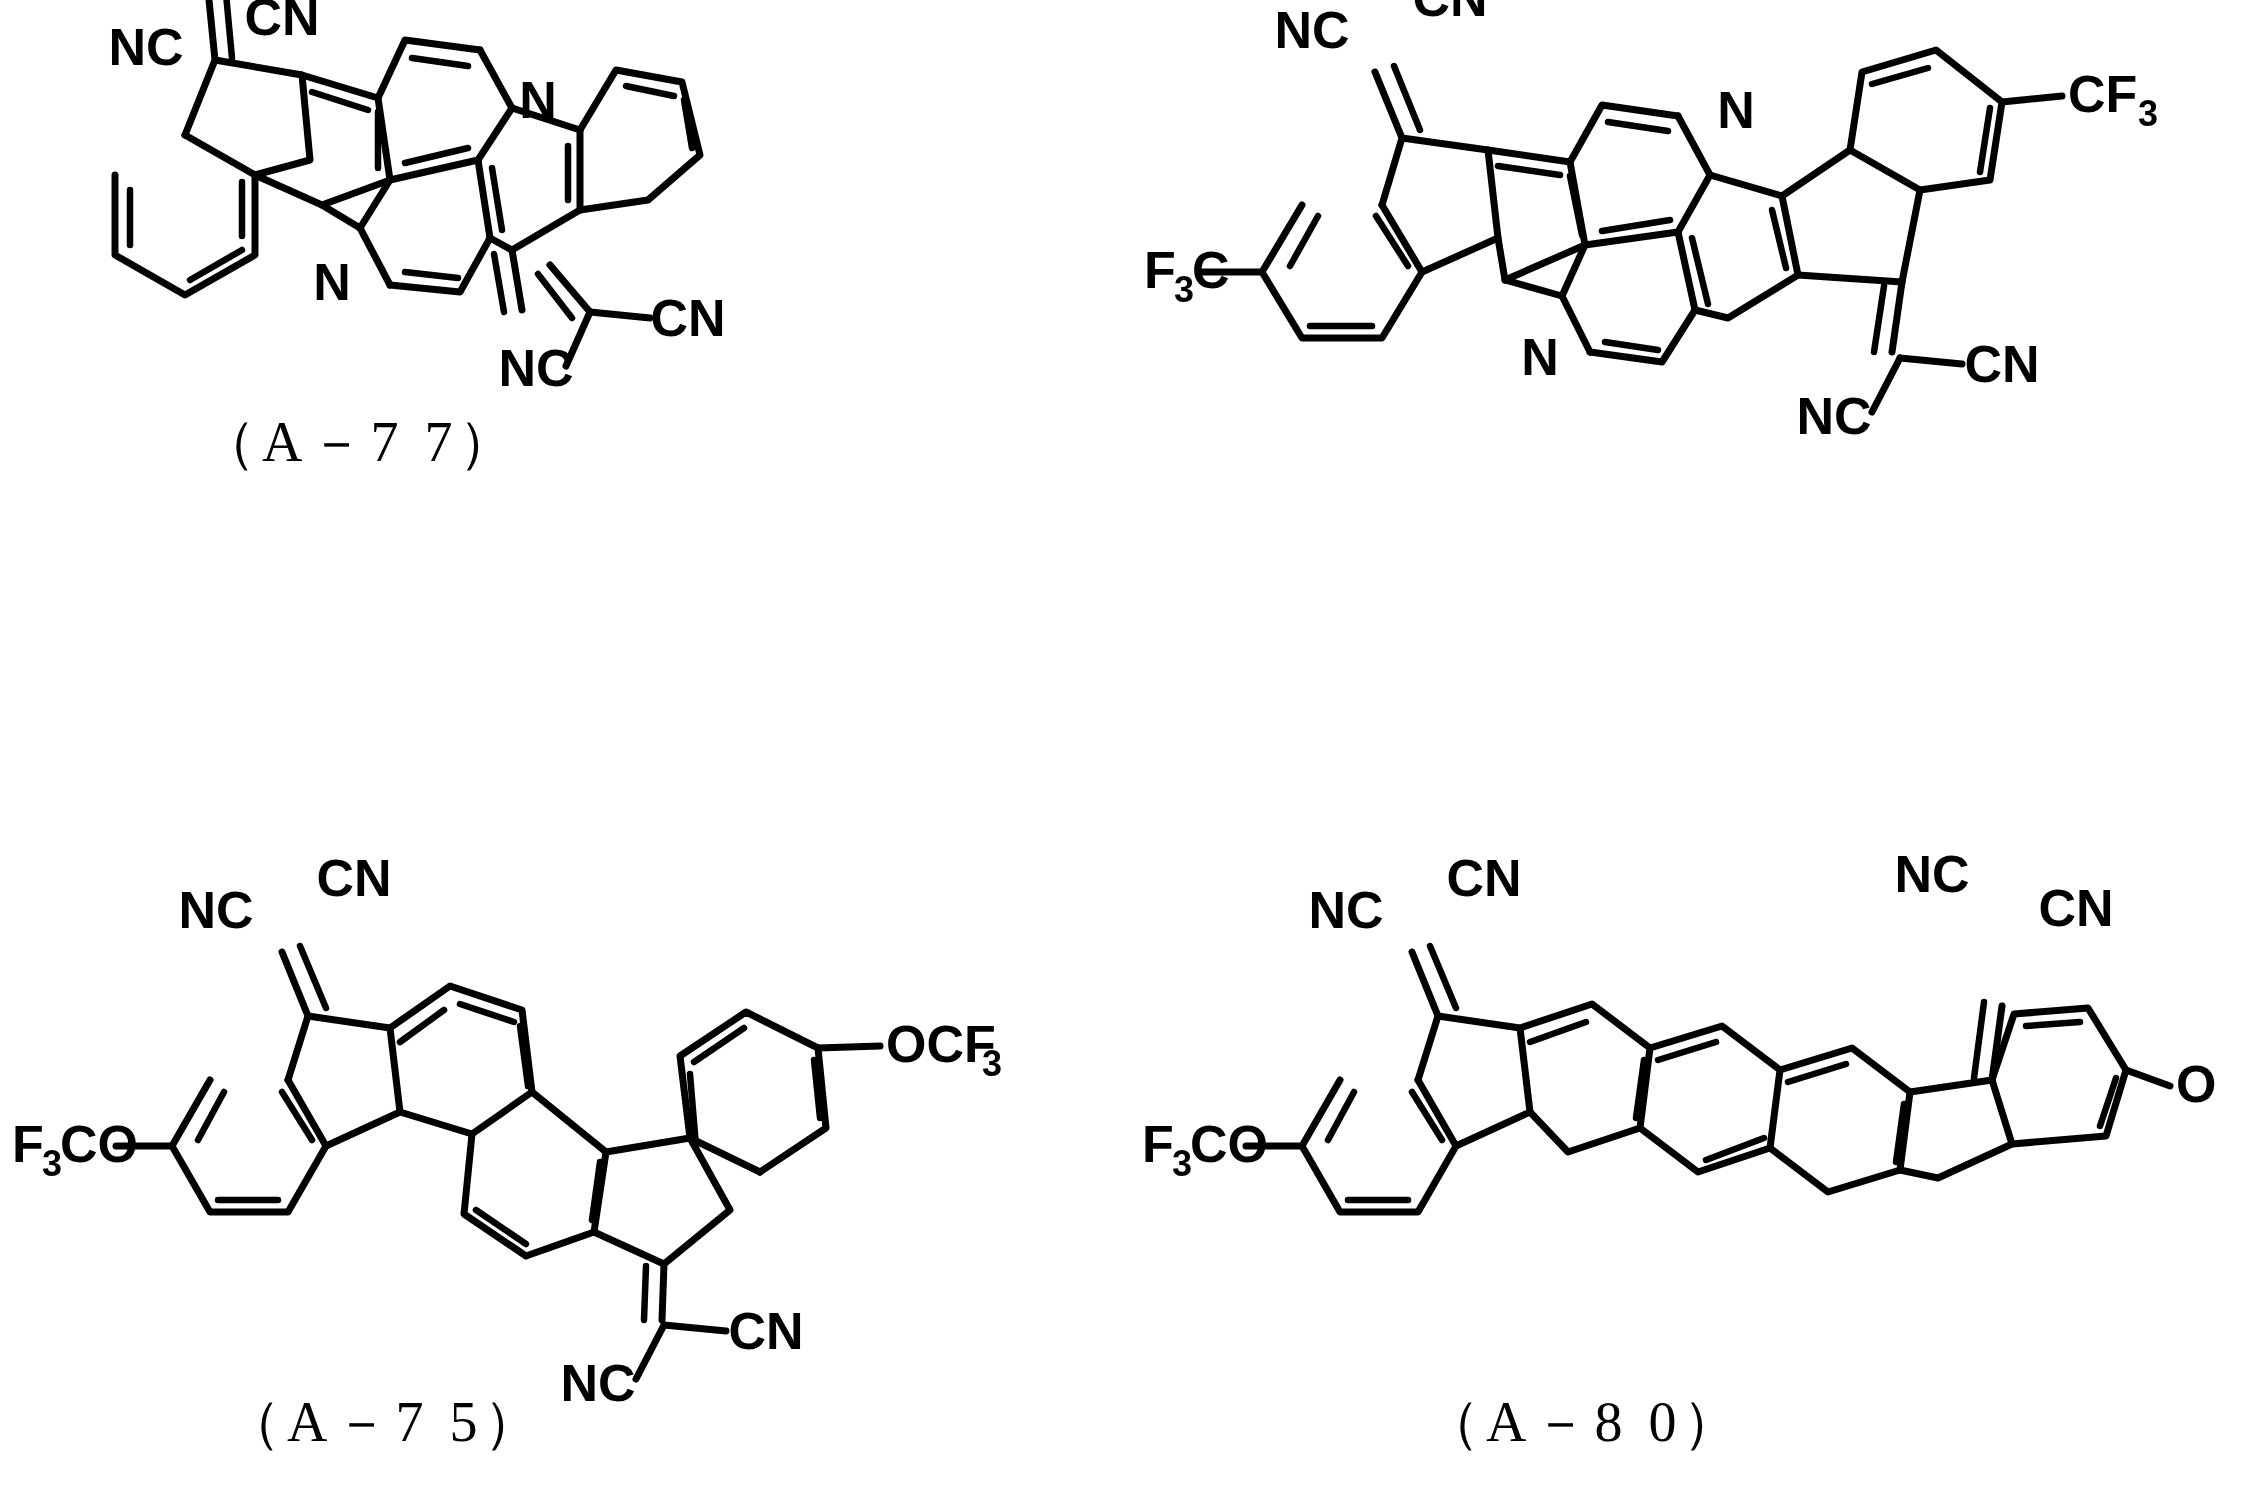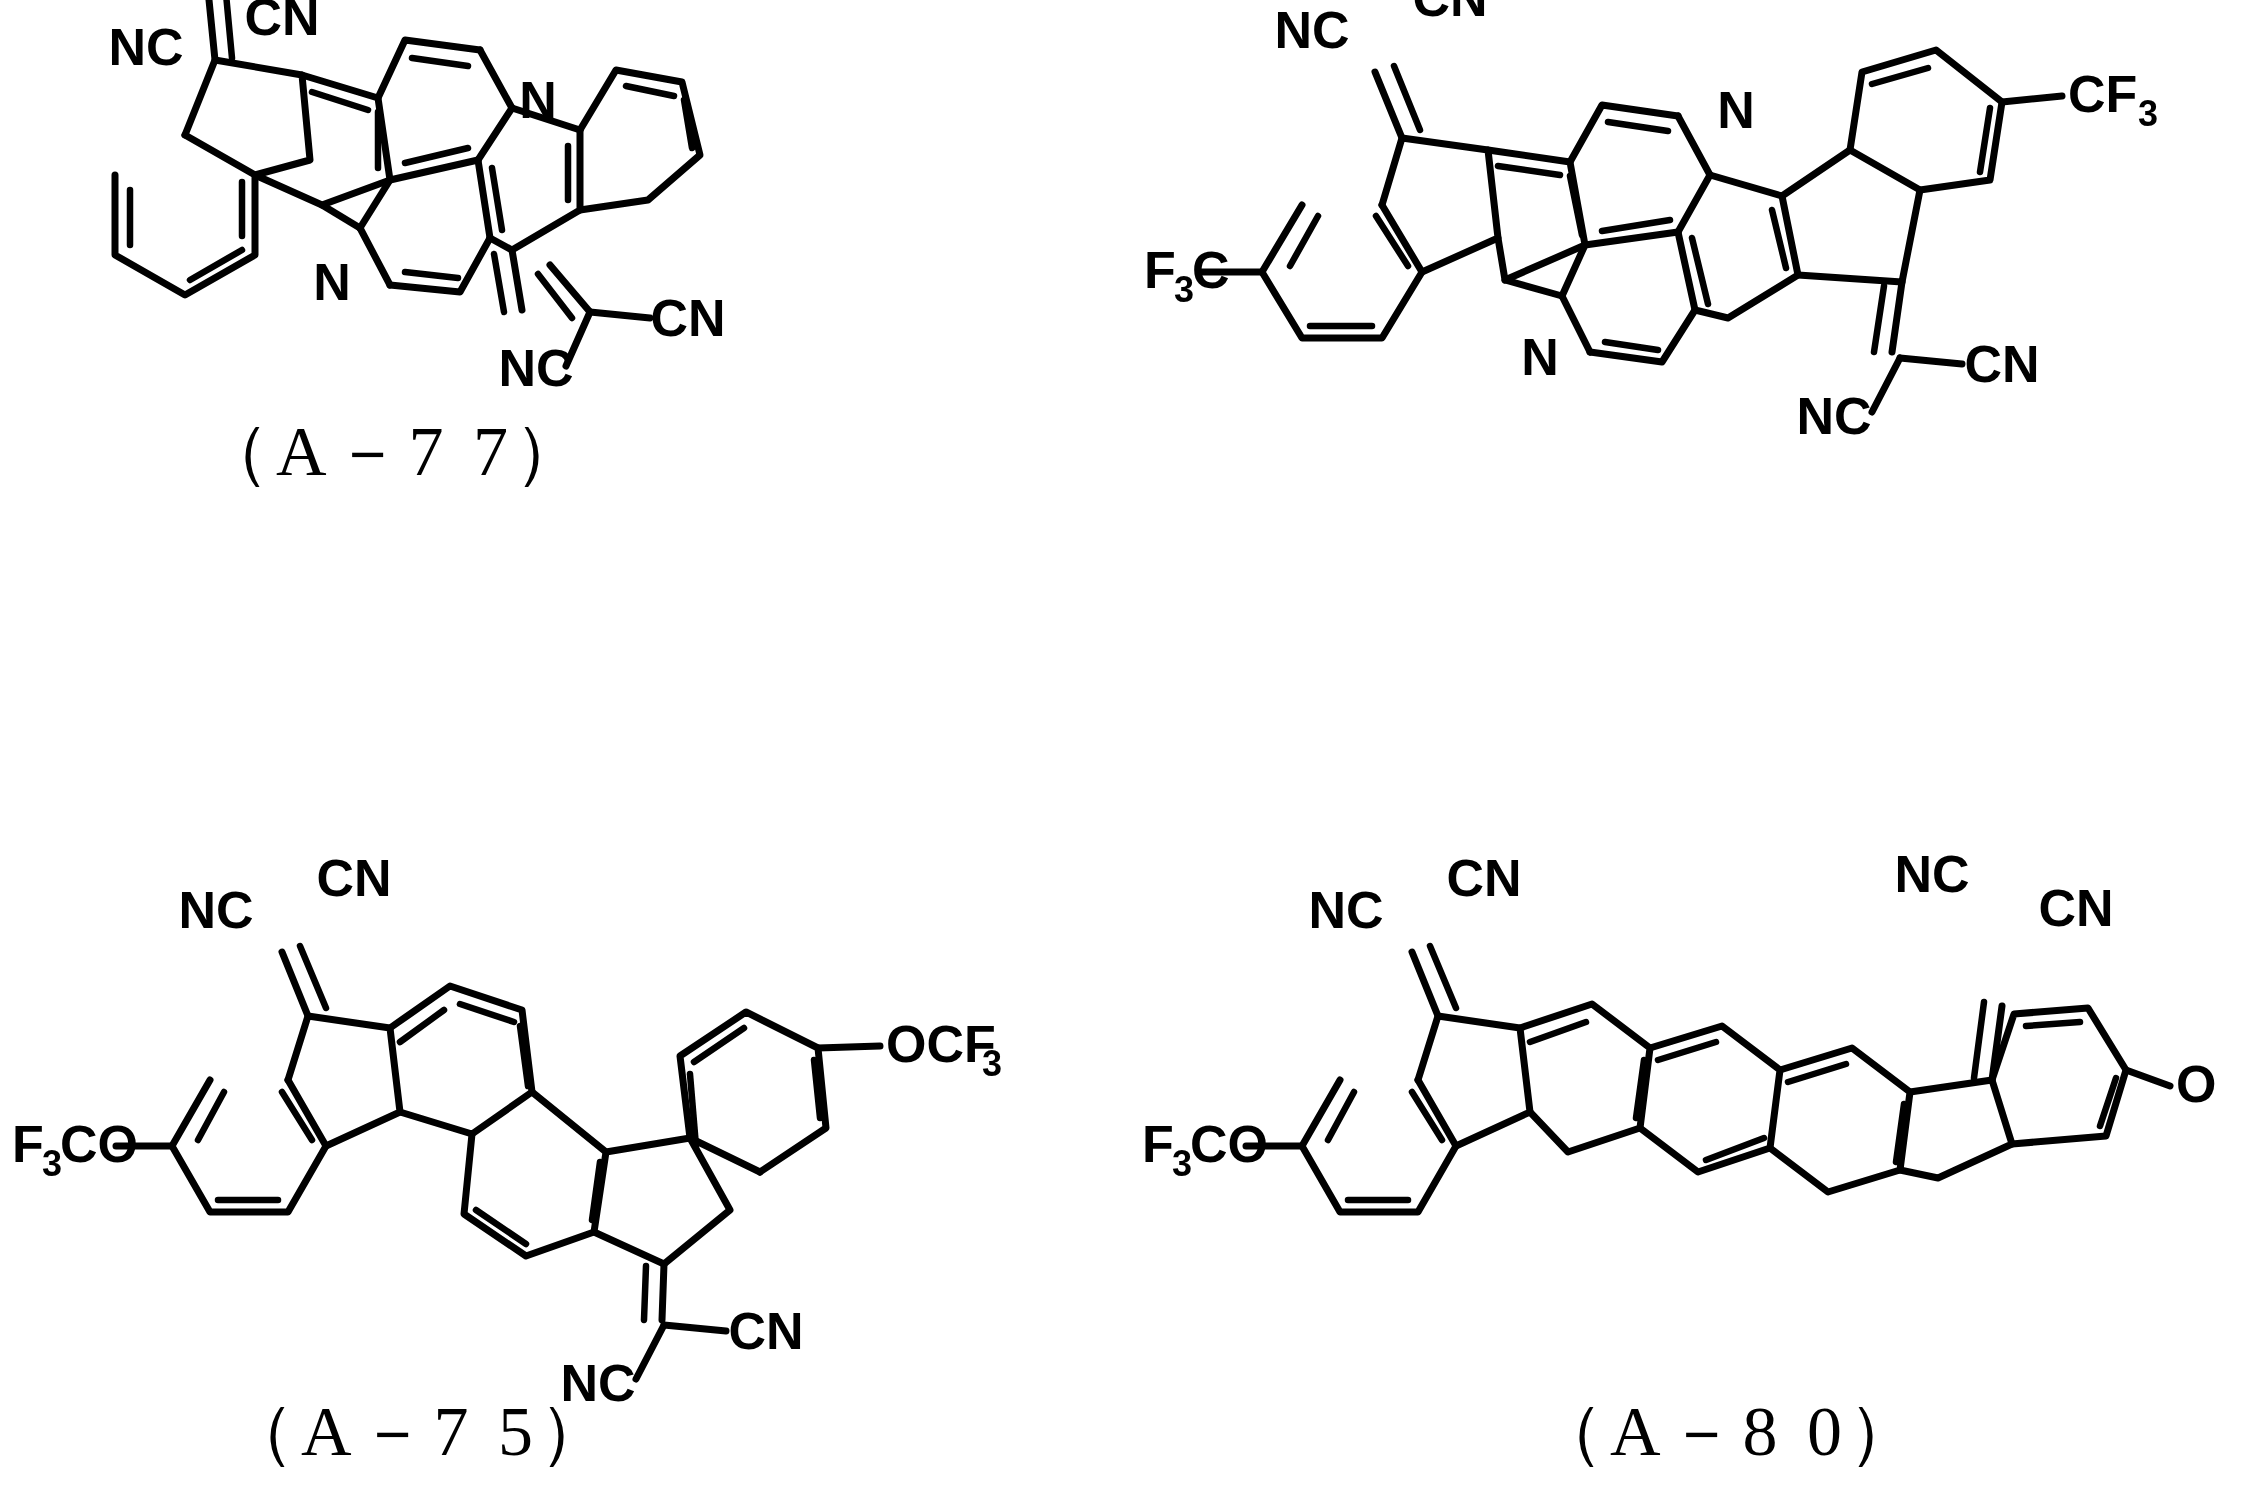--- a/index.html
+++ b/index.html
@@ -38,21 +38,21 @@
     font-weight: 700;
     fill: #000000;
     stroke: none;
   }
   .atom-label.sub {
     font-size: 36px;
   }
   .cmpd-label {
     position: absolute;
     font-family: "Liberation Serif", serif;
-    font-size: 70px;
+    font-size: 56px;
     letter-spacing: 6px;
     color: #000000;
     white-space: nowrap;
   }
 </style>
 </head>
 <body>
 
 <div id="page">
 
@@ -308,15 +308,15 @@
 
       <text class="atom-label" x="-8" y="282" text-anchor="start">F</text>
       <text class="atom-label sub" x="22" y="296" text-anchor="start">3</text>
       <text class="atom-label" x="40" y="282" text-anchor="start">CO</text>
 
       <text class="atom-label" x="1026" y="222" text-anchor="start">OCF</text>
       <text class="atom-label sub" x="1122" y="236" text-anchor="start">3</text>
     </svg>
   </div>
 
-  <div class="cmpd-label" style="left:1534px; top:1385px;">（A－8 0）</div>
+  <div class="cmpd-label" style="left:1424px; top:1385px;">（A－8 0）</div>
 
 </div>
 
 </body></html>

